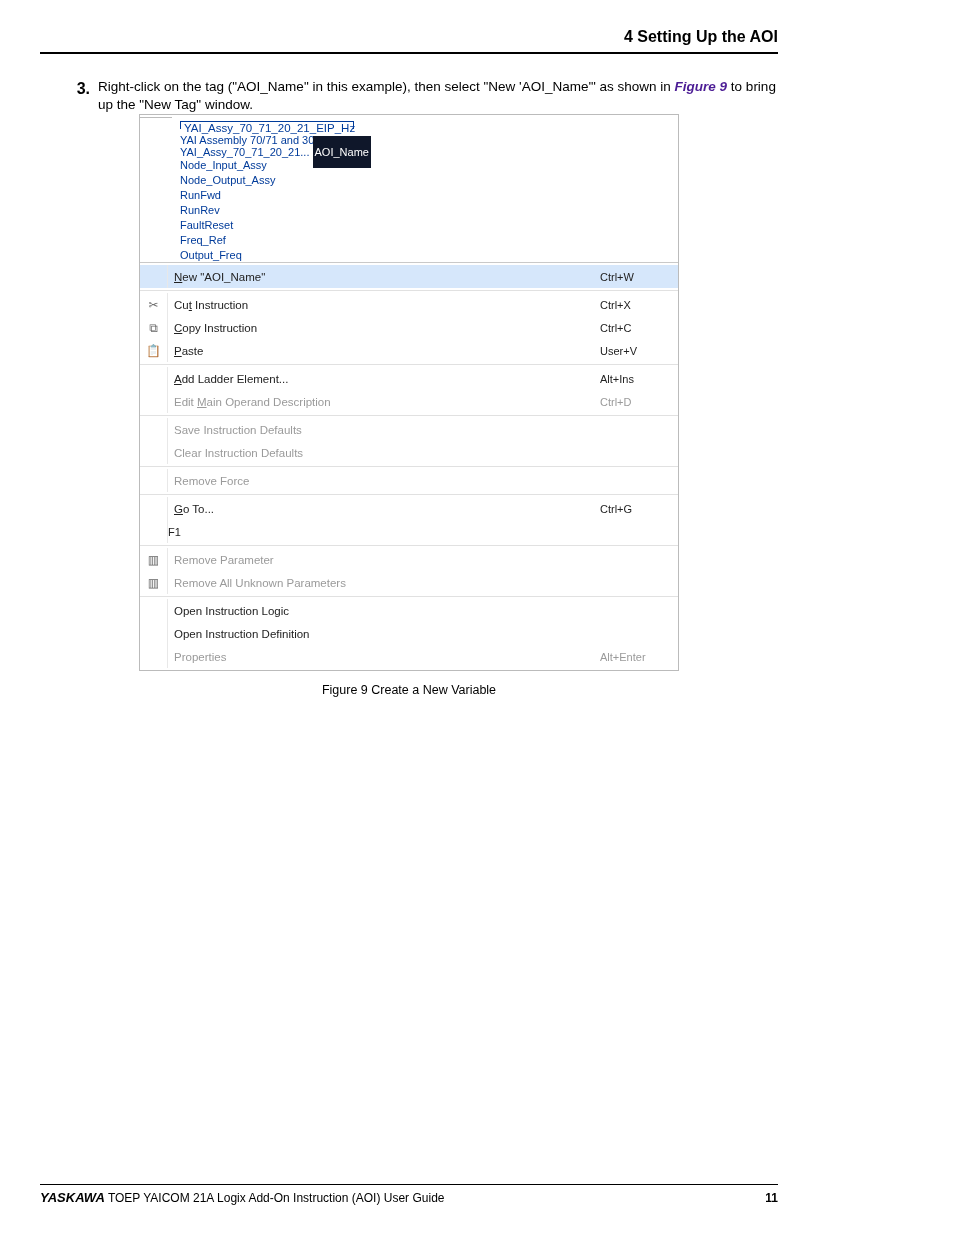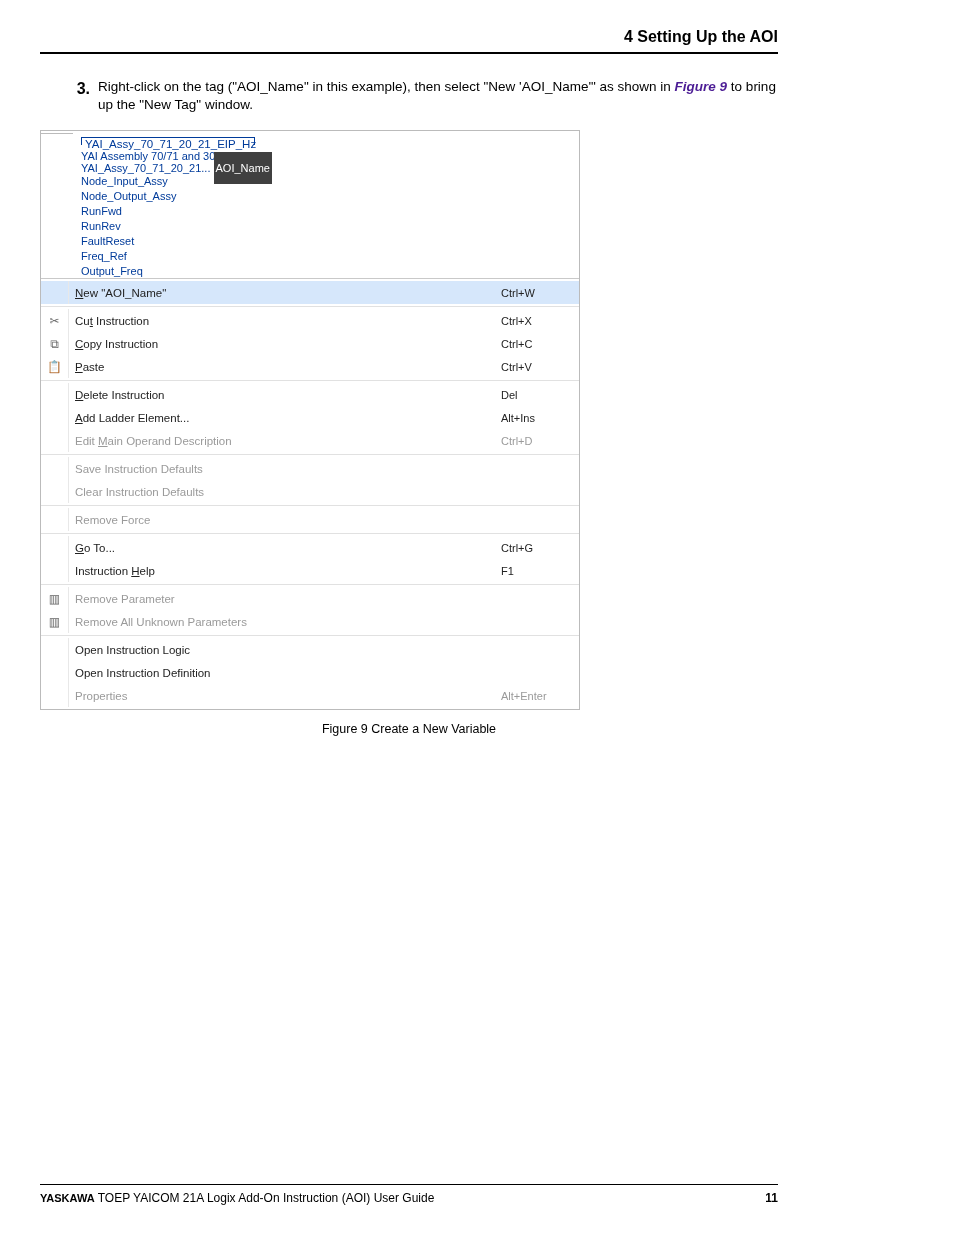--- a/index.html
+++ b/index.html
@@ -4,50 +4,50 @@
 <style>
   * { box-sizing: border-box; margin: 0; padding: 0; }
   html, body { width: 954px; height: 1235px; background: #fff; font-family: Arial, Helvetica, sans-serif; color: #000; }
   .page { position: relative; width: 818px; height: 1235px; padding: 28px 40px 30px 40px; }
   .section-head { text-align: right; font-weight: bold; font-size: 16px; padding-bottom: 4px; }
   .rule { border: none; border-top: 2px solid #000; margin-top: 2px; }
   .step { display: flex; margin-top: 24px; font-size: 13.5px; line-height: 1.35; }
   .step-num { font-weight: bold; font-size: 16px; margin-right: 8px; min-width: 50px; text-align: right; }
   .step-text { flex: 1; }
   .figlink { color: #4c1d95; font-style: italic; font-weight: bold; }
-  .figwrap { display: flex; margin-top: 16px; }
+  .figwrap { display: flex; justify-content: center; margin-top: 0; }
   .figbox { width: 540px; border: 1px solid #bbb; background: #fff; position: relative; font-family: Tahoma, Arial, sans-serif; font-size: 11.5px; color: #000; }
   .fb-top { display:flex; }
   .fb-left { width: 220px; border-right: 0; }
   .tag-block { margin: 6px 6px 0 40px; }
   .tag-title { color:#003b9a; text-align:center; border-top:1px solid #003b9a; position:relative; padding:0 4px; }
   .tag-title::before, .tag-title::after { content:""; position:absolute; top:0; width:1px; height:7px; background:#003b9a;}
   .tag-title::before{left:0;} .tag-title::after{right:0;}
   .tag-sub { color:#003b9a; font-size:11px; }
   .tag-row { color:#003b9a; font-size:11px; white-space:nowrap; }
-  .sel { background:#404040; color:#fff; padding:10px 2px; }
+  .sel { background:#0f172a; color:#fff; padding:10px 2px; }
   .params { color:#003b9a; font-size:11px; line-height:1.35; margin-left:0px; }
   .fb-right { flex:1; position:relative; padding:4px 6px 2px 6px; }
   .faulted { font-size:10.5px; color:#888; padding:1px 6px; border:1px solid #ccc; border-radius:8px 8px 0 0; margin-left:30px; display:inline-block; }
   .barrow { position:absolute; top:6px; right:6px; width:22px; height:22px; border:1px solid #bbb; background:#f5f5f5; display:flex; align-items:center; justify-content:center; font-size:10px;}
   .menu { border-top:1px solid #c9c9c9; background:#fff; }
   .mgrp { border-top:1px solid #e1e1e1; padding:2px 0; }
   .mgrp:first-child { border-top:none; }
   .mrow { display:flex; align-items:center; height:23px; padding:0 10px 0 0; }
   .micon { width:28px; display:flex; align-items:center; justify-content:center; color:#666; font-size:12px;}
   .micon.border { border-right:1px solid #e8e8e8; height:100%; }
   .mlabel { flex:1; padding-left:6px; color:#222; }
   .dis .mlabel, .dis .mshort { color:#9a9a9a; }
   .mshort { width:68px; text-align:left; color:#222; font-size:11px;}
   .hl { background:#d6e7fb; }
   .ul { text-decoration: underline; }
   .caption { text-align:center; font-weight:normal; font-size:12.5px; margin-top:12px; }
   .footer { position:absolute; bottom:30px; left:40px; right:40px; display:flex; justify-content:space-between; align-items:flex-end; font-size:12px; }
   .footer-rule { position:absolute; bottom:50px; left:40px; right:40px; border-top:1.5px solid #000; }
-  .brand { font-weight:bold; font-size:11px; }
+  .brand { font-weight:bold; font-size:13px;font-style:italic; }
   .side-line { position:absolute; left:0; top:2px; bottom:0; width:32px; border-top:1px solid #bbb; }
 </style>
 </head>
 <body>
 
 <div class="page">
   <div class="section-head">4 Setting Up the AOI</div>
   <hr class="rule">
 
   <div class="step">
@@ -99,29 +99,24 @@
               <div class="mshort">Ctrl+X</div>
             </div>
             <div class="mrow">
               <div class="micon border">⧉</div>
               <div class="mlabel"><span class="ul">C</span>opy Instruction</div>
               <div class="mshort">Ctrl+C</div>
             </div>
             <div class="mrow">
               <div class="micon border">📋</div>
               <div class="mlabel"><span class="ul">P</span>aste</div>
-              <div class="mshort">Ctrl+V</div>
+              <div class="mshort">User+V</div>
             </div>
           </div>
           <div class="mgrp">
-            <div class="mrow">
-              <div class="micon border"></div>
-              <div class="mlabel"><span class="ul">D</span>elete Instruction</div>
-              <div class="mshort">Del</div>
-            </div>
             <div class="mrow">
               <div class="micon border"></div>
               <div class="mlabel"><span class="ul">A</span>dd Ladder Element...</div>
               <div class="mshort">Alt+Ins</div>
             </div>
             <div class="mrow dis">
               <div class="micon border"></div>
               <div class="mlabel">Edit <span class="ul">M</span>ain Operand Description</div>
               <div class="mshort">Ctrl+D</div>
             </div>
@@ -146,21 +141,20 @@
             </div>
           </div>
           <div class="mgrp">
             <div class="mrow">
               <div class="micon border"></div>
               <div class="mlabel"><span class="ul">G</span>o To...</div>
               <div class="mshort">Ctrl+G</div>
             </div>
             <div class="mrow">
               <div class="micon border"></div>
-              <div class="mlabel">Instruction <span class="ul">H</span>elp</div>
               <div class="mshort">F1</div>
             </div>
           </div>
           <div class="mgrp">
             <div class="mrow dis">
               <div class="micon border">▥</div>
               <div class="mlabel">Remove Parameter</div>
               <div class="mshort"></div>
             </div>
             <div class="mrow dis">

